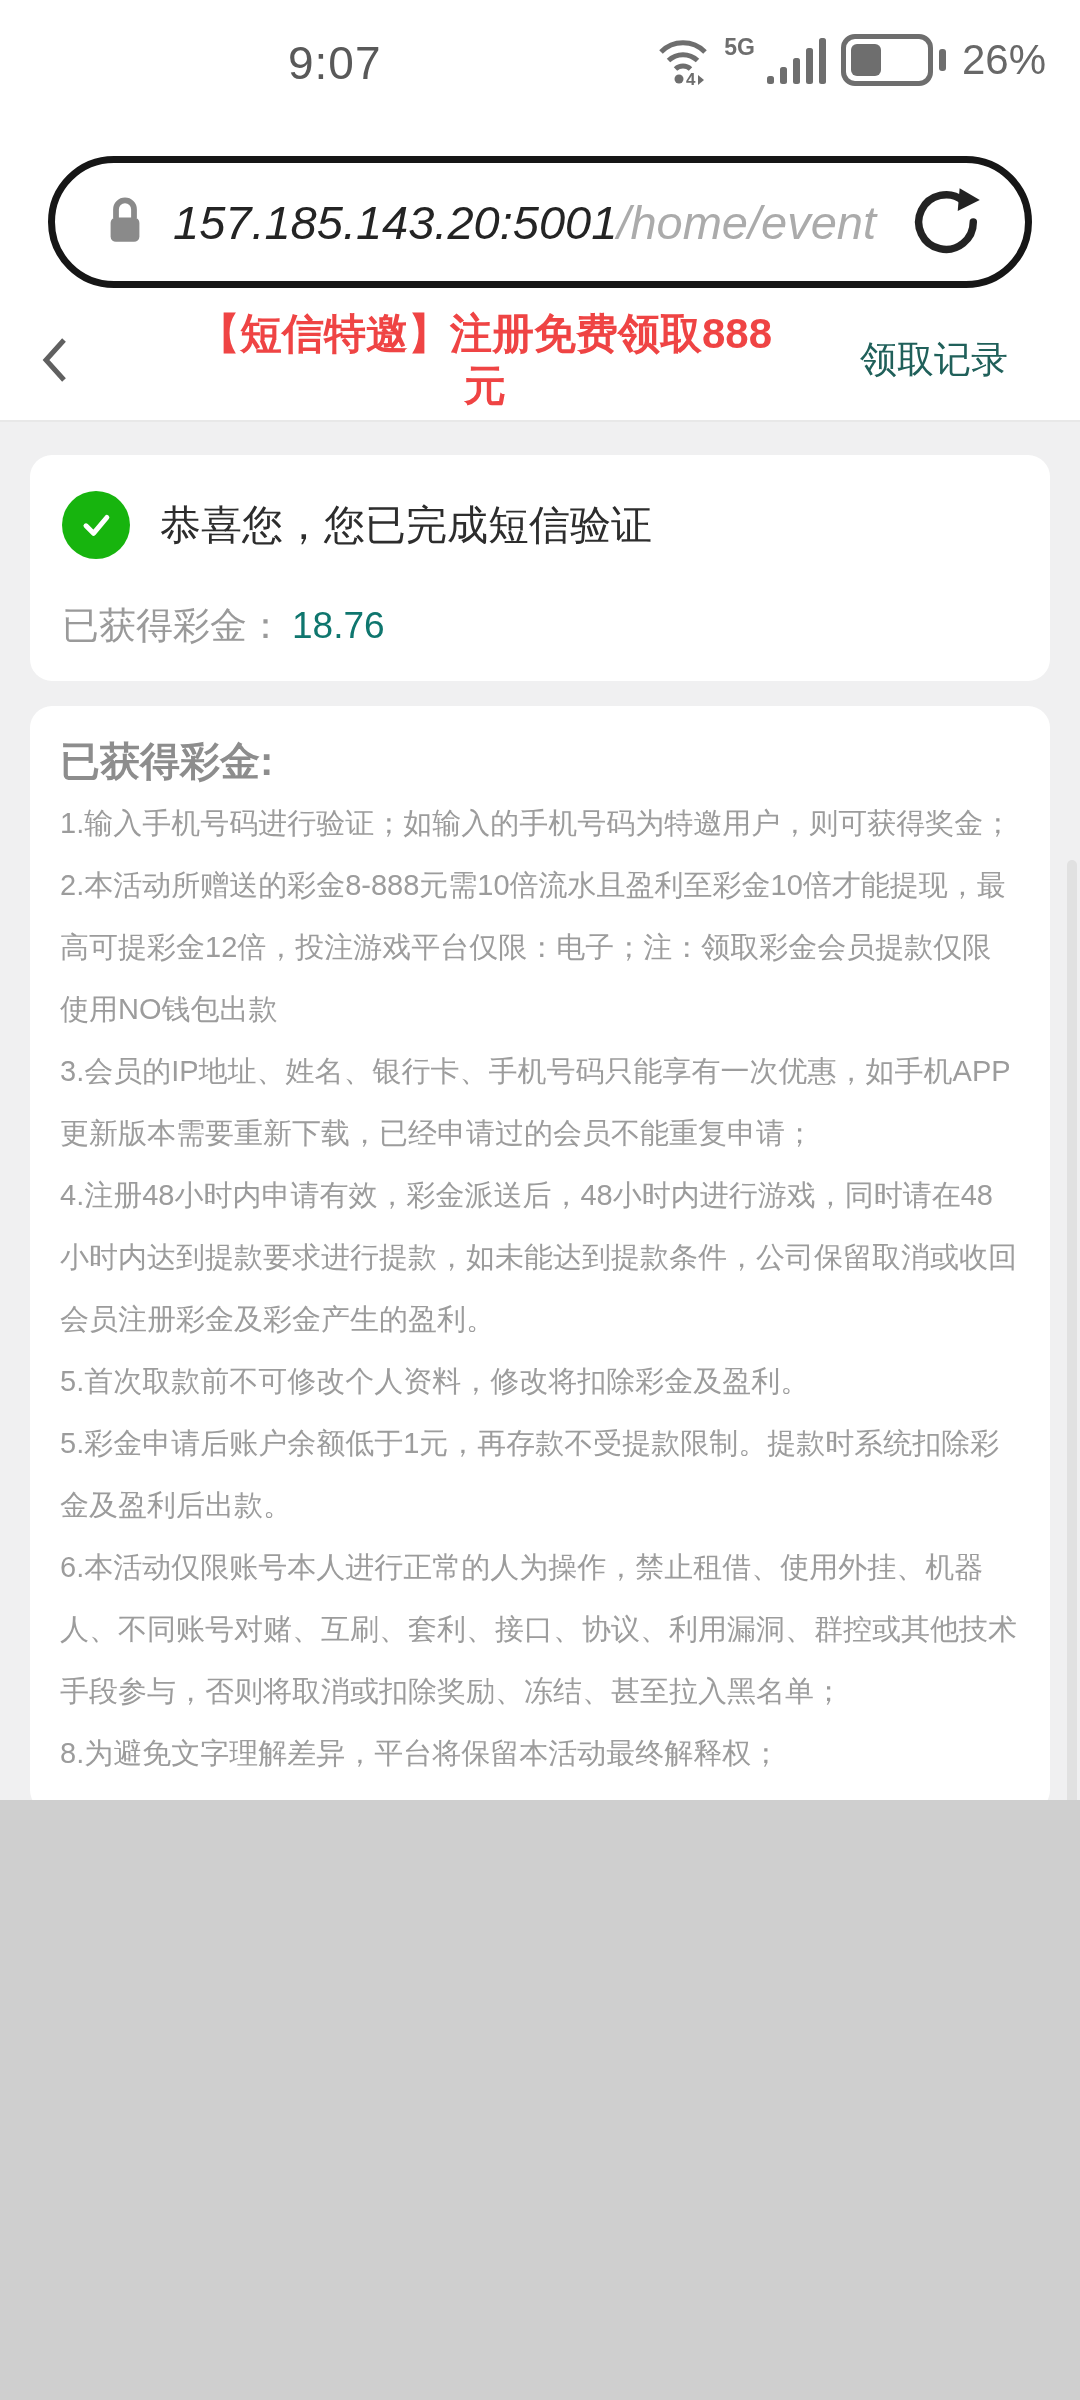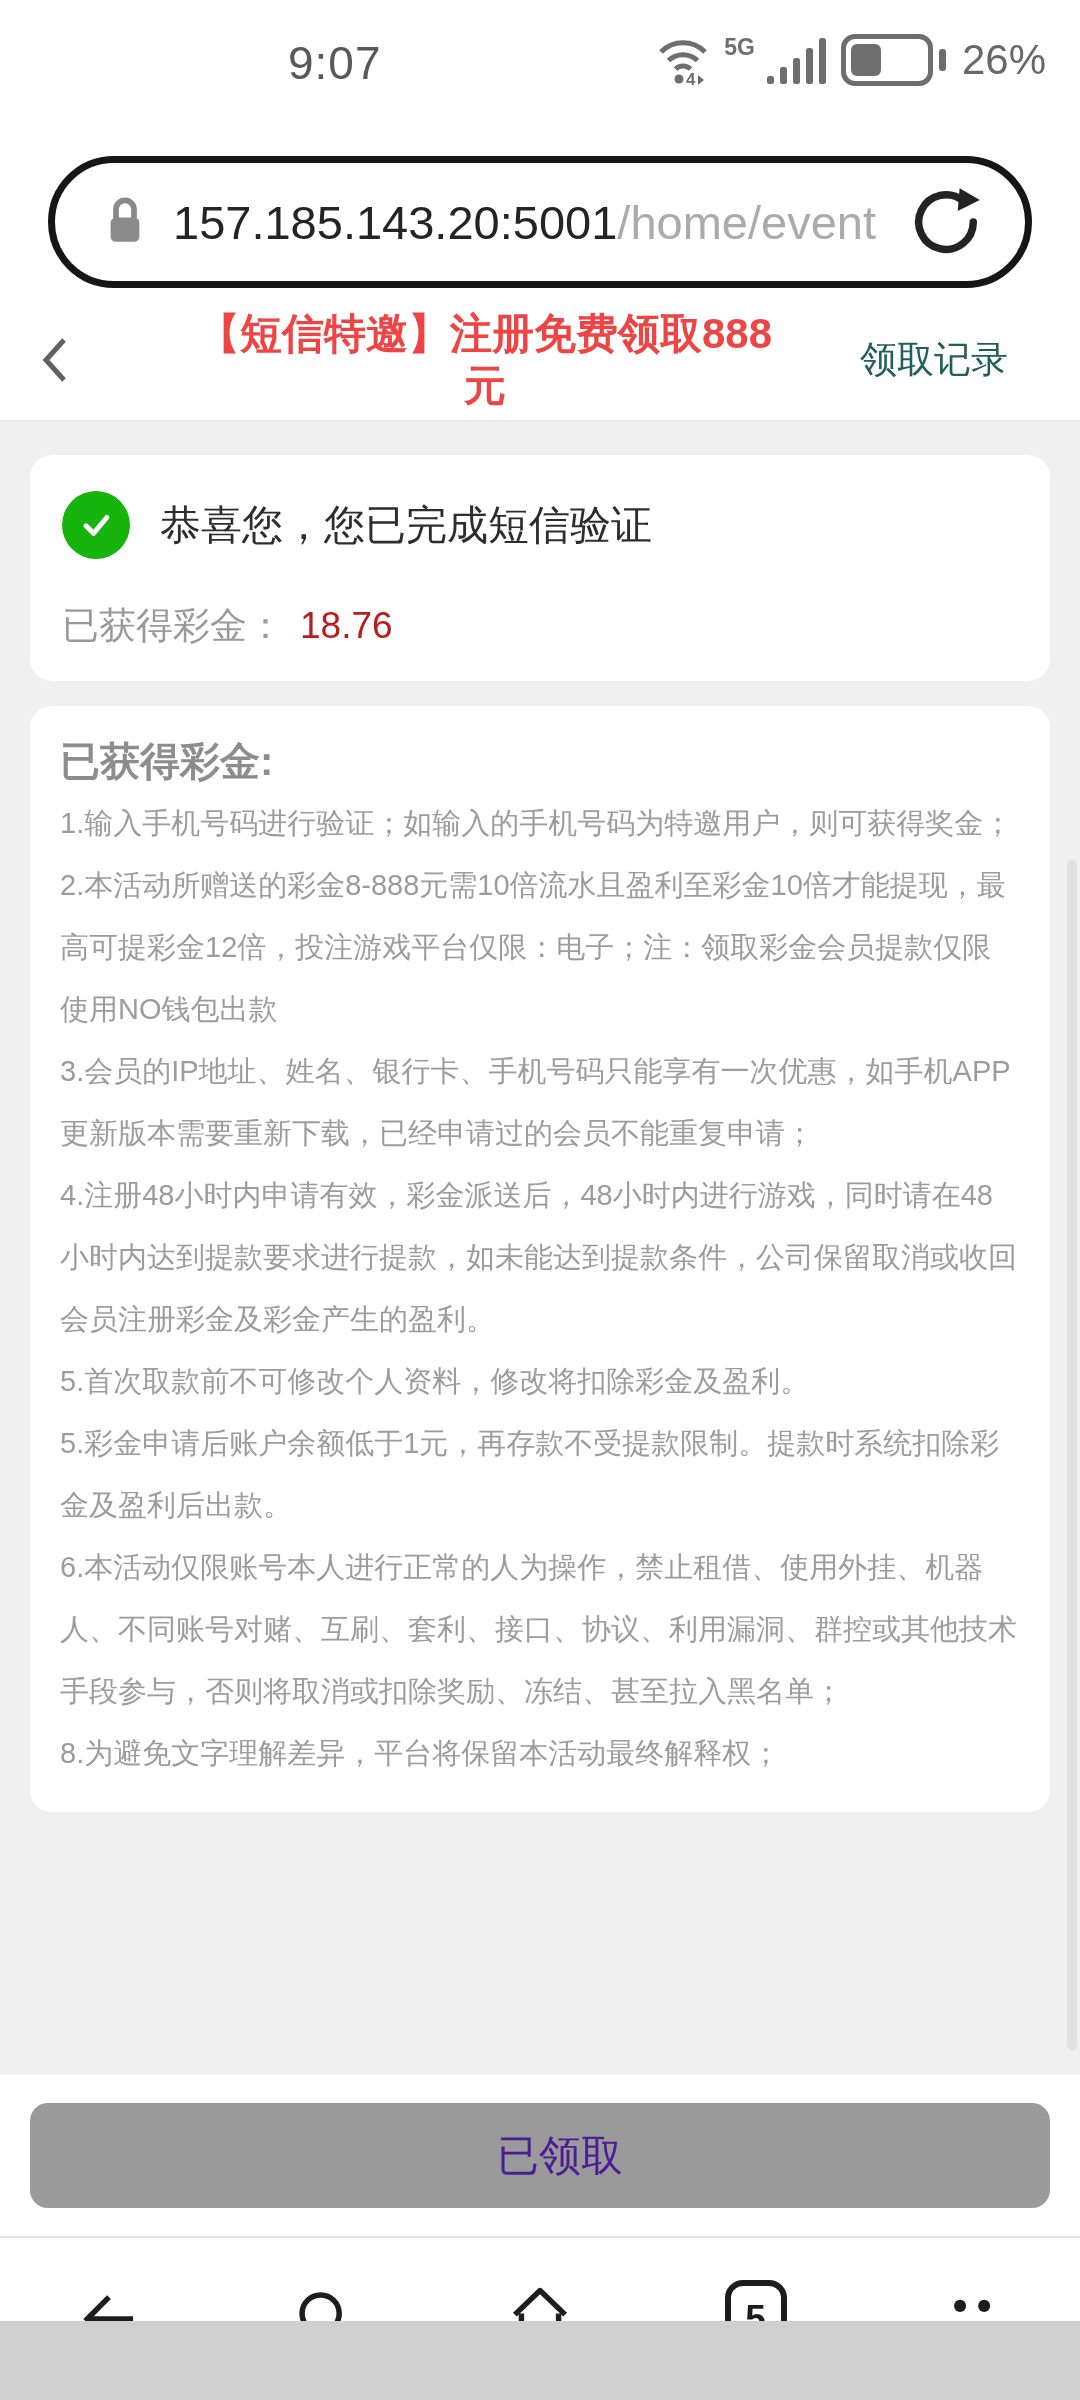--- a/index.html
+++ b/index.html
@@ -1,19 +1,19 @@
 <!DOCTYPE html>
 <html><head>
 <meta charset="utf-8">
 <style>
   * { box-sizing: border-box; margin: 0; padding: 0; }
   html,body { background:#cfcfcf; }
   .phone {
     position: relative;
-    width: 1080px; height: 2321px;
+    width: 1080px; height: 1800px;
     background: #ffffff;
     font-family: "Liberation Sans", "DejaVu Sans", sans-serif;
     overflow: hidden;
     margin: 0 auto;
   }
 
   
   .status-bar {
     position: absolute; top: 0; left: 0; right: 0; height: 120px;
     background: #ffffff;
@@ -32,21 +32,21 @@
     border: 5px solid #6e6e6e; border-radius: 14px;
   }
   .battery-fill {
     position: absolute; left: 5px; top: 5px; width: 30px; height: 32px;
     background: #6e6e6e; border-radius: 6px;
   }
   .battery-tip { width: 7px; height: 22px; background:#6e6e6e; border-radius: 3px; margin-left: -6px; }
   .battery-text { font-size: 42px; color: #686868; margin-left: 4px; }
 
   
-  .url-row { position: absolute; top: 120px; left: 0; right: 0; height: 180px; background: #ffffff; }
+  .url-row { position: absolute; top: 120px; left: 0; right: 0; height: 180px; background: #ffffff; font-style: italic; }
   .url-pill {
     position: absolute; left: 48px; right: 48px; top: 36px; height: 132px;
     border: 7px solid #161616; border-radius: 70px;
     display: flex; align-items: center; padding: 0 40px 0 48px; background:#ffffff;
   }
   .url-text { flex: 1; font-size: 47px; margin-left: 26px; white-space: nowrap; overflow: hidden; }
   .url-host { color: #242424; }
   .url-path { color: #ababab; }
 
   
@@ -72,21 +72,21 @@
   }
   .result-card { margin-top: 33px; padding: 36px 32px 30px; }
   .result-row { display: flex; align-items: center; justify-content: flex-start; gap: 30px; }
   .check-circle {
     width: 68px; height: 68px; border-radius: 50%; background: #17b40e;
     display: flex; align-items: center; justify-content: center; flex: none;
   }
   .result-message { font-size: 41px; color: #2d2d2d; font-weight: 500; }
   .bonus-row { margin-top: 42px; font-size: 37px; }
   .bonus-label { color: #9a9a9a; }
-  .bonus-value { color: #b91c1c; margin-left: 16px; }
+  .bonus-value { color: #0f766e; margin-left: 8px; }
 
   .rules-card { margin-top: 25px; padding: 24px 30px 28px; }
   .rules-heading { font-size: 40px; font-weight: bold; color: #8d8d8d; line-height: 62px; }
   .rule { font-size: 29px; color: #9c9c9c; line-height: 62px; text-align: left; }
 
   .scrollbar-thumb {
     position: absolute; right: 3px; top: 438px; width: 10px; height: 1190px;
     background: #e1e1e1; border-radius: 5px;
   }
 

